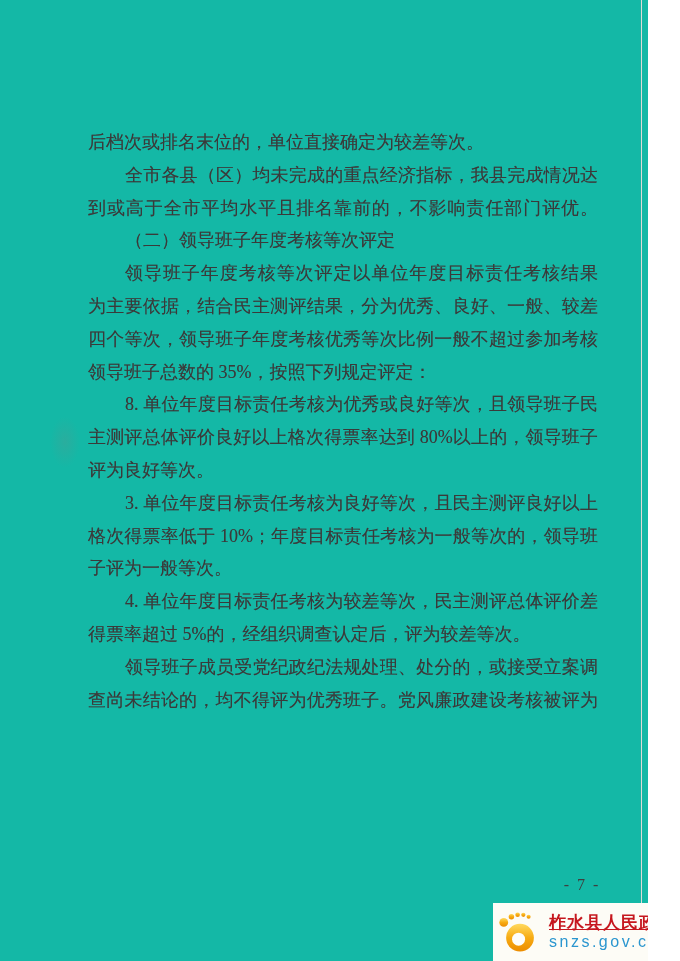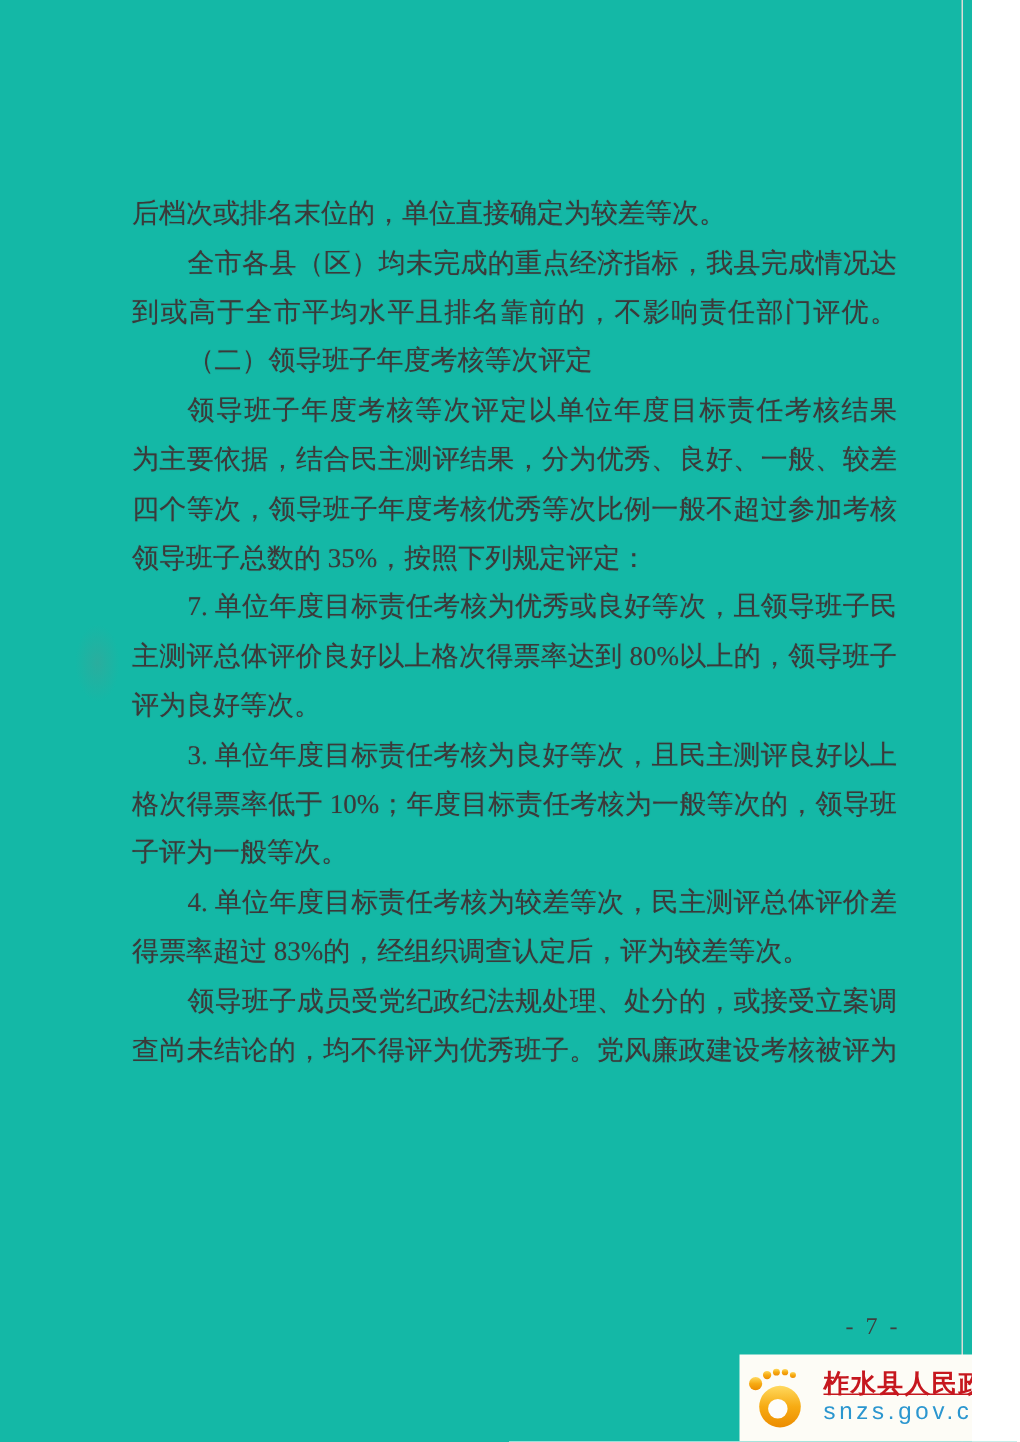--- a/index.html
+++ b/index.html
@@ -127,34 +127,34 @@
 
     <p class="para">
       <span class="line fill indent">领导班子年度考核等次评定以单位年度目标责任考核结果</span>
       <span class="line fill">为主要依据，结合民主测评结果，分为优秀、良好、一般、较差</span>
       <span class="line fill">四个等次，领导班子年度考核优秀等次比例一般不超过参加考核</span>
       <span class="line">领导班子总数的 35%，按照下列规定评定：</span>
     </p>
 
 
     <p class="para">
-      <span class="line fill indent">7. 单位年度目标责任考核为优秀或良好等次，且领导班子民</span>
+      <span class="line fill indent">8. 单位年度目标责任考核为优秀或良好等次，且领导班子民</span>
       <span class="line fill">主测评总体评价良好以上格次得票率达到 80%以上的，领导班子</span>
       <span class="line">评为良好等次。</span>
     </p>
 
     <p class="para">
       <span class="line fill indent">3. 单位年度目标责任考核为良好等次，且民主测评良好以上</span>
       <span class="line fill">格次得票率低于 10%；年度目标责任考核为一般等次的，领导班</span>
       <span class="line">子评为一般等次。</span>
     </p>
 
     <p class="para">
       <span class="line fill indent">4. 单位年度目标责任考核为较差等次，民主测评总体评价差</span>
-      <span class="line">得票率超过 83%的，经组织调查认定后，评为较差等次。</span>
+      <span class="line">得票率超过 5%的，经组织调查认定后，评为较差等次。</span>
     </p>
 
     <p class="para">
       <span class="line fill indent">领导班子成员受党纪政纪法规处理、处分的，或接受立案调</span>
       <span class="line fill">查尚未结论的，均不得评为优秀班子。党风廉政建设考核被评为</span>
     </p>
 
   </main>
 
   <div class="page-number">- 7 -</div>

